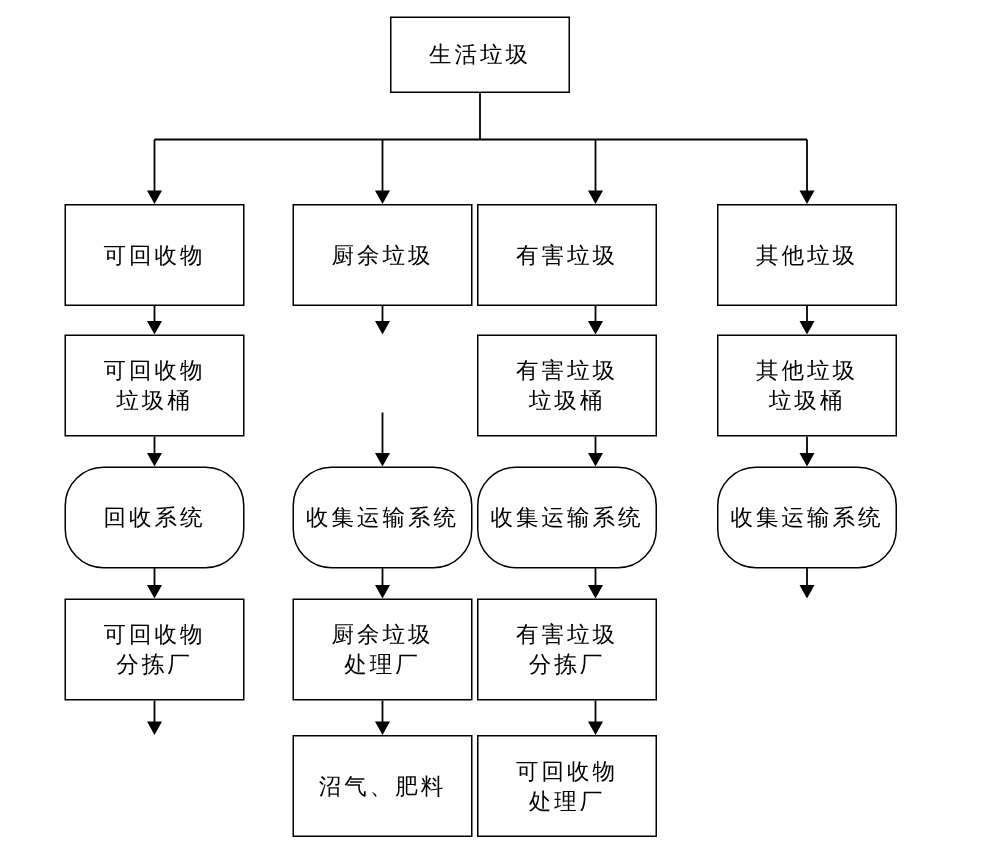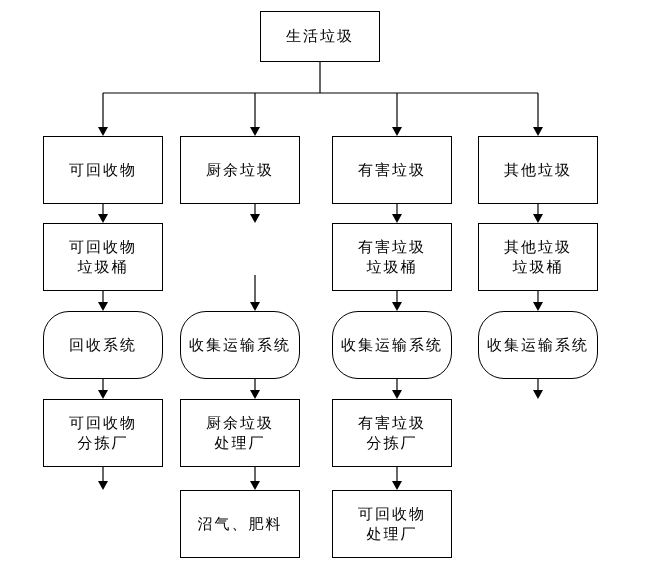--- a/index.html
+++ b/index.html
@@ -38,22 +38,22 @@
     justify-content: center;
     text-align: center;
     white-space: pre-line;
     font-size: 15px;
     letter-spacing: 2px;
     line-height: 1.35;
   }
   .node.root { left: 260px; top: 11px; width: 120px; height: 51px; }
   
   .c0 { left: 43px; }
-  .c1 { left: 180px; }
-  .c2 { left: 332px; }
+  .c1 { left: 195px; }
+  .c2 { left: 318px; }
   .c3 { left: 478px; }
   
   .r0 { top: 136px; }
   .r1 { top: 223px; }
   .r2 { top: 311px; border-radius: 26px; }
   .r3 { top: 399px; }
   .r4 { top: 490px; }
 </style>
 </head>
 <body>

